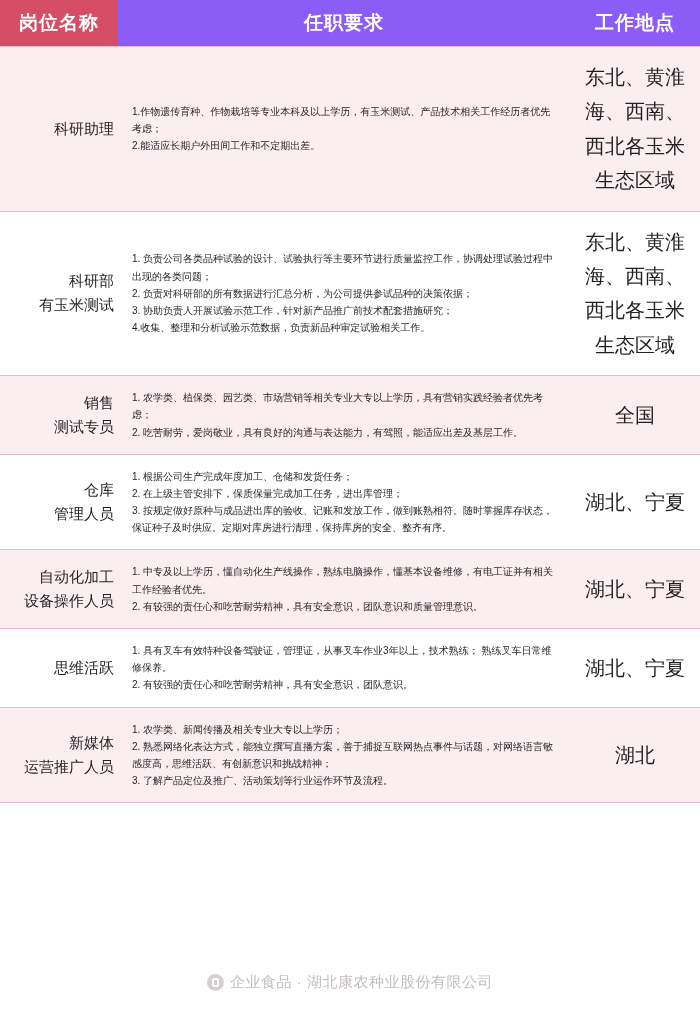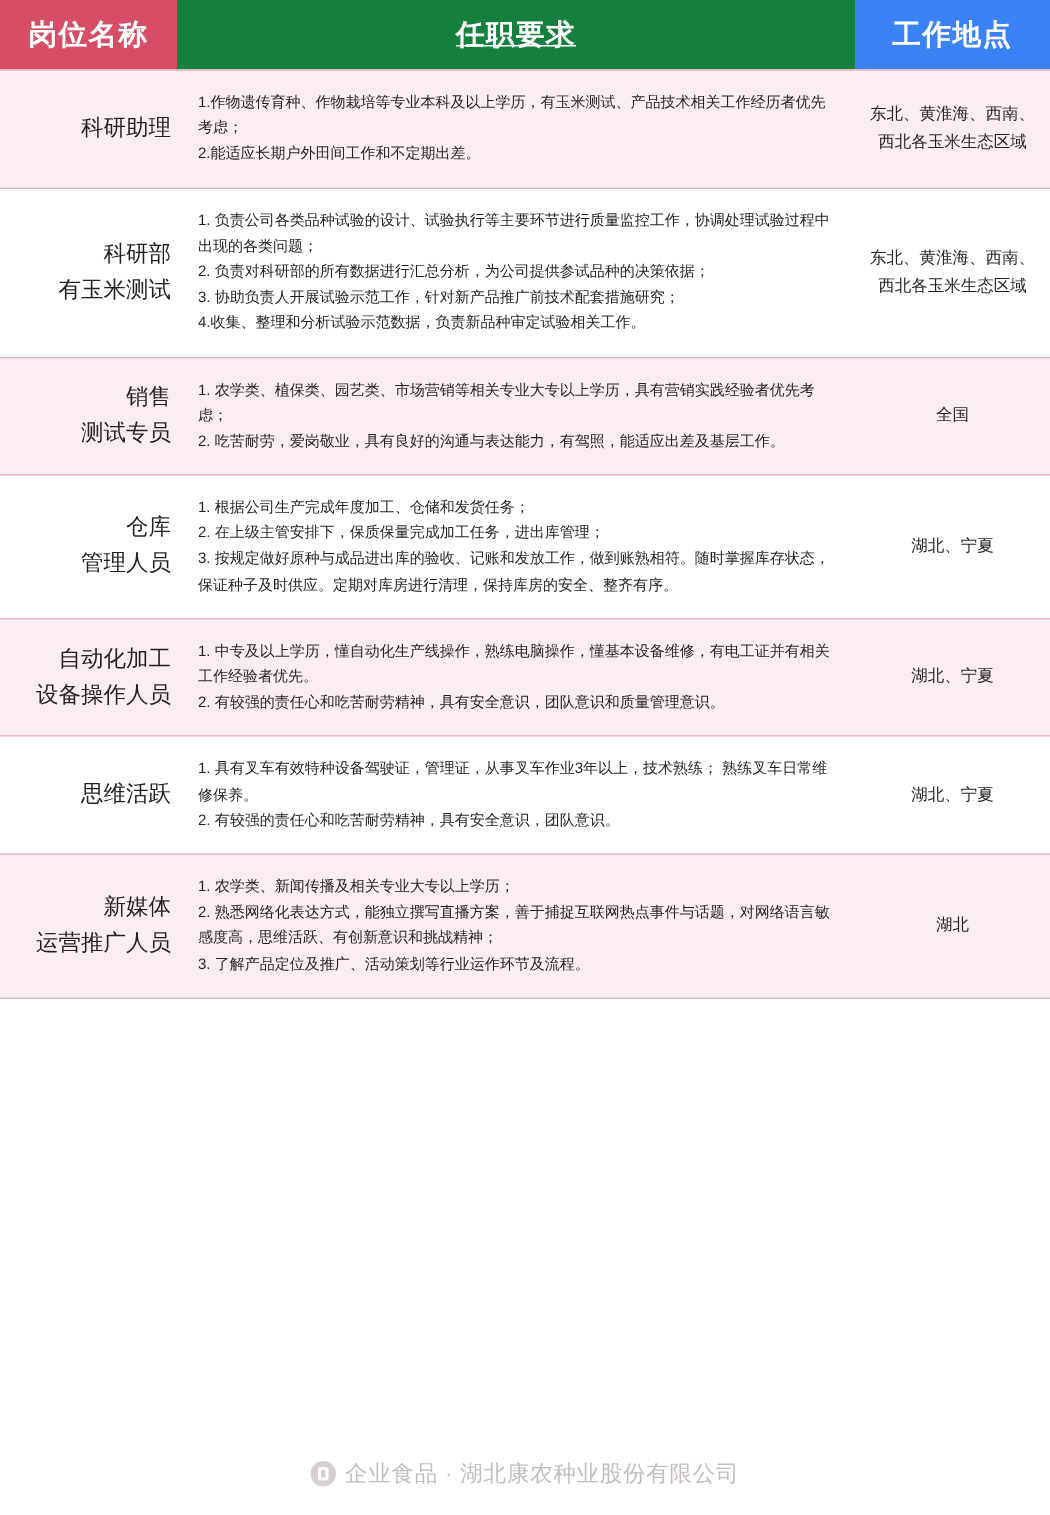--- a/index.html
+++ b/index.html
@@ -33,22 +33,22 @@
     font-size: 19px;
     font-weight: bold;
     letter-spacing: 1px;
     height: 46px;
     padding: 0;
     text-align: center;
     vertical-align: middle;
     border: none;
   }
   thead th.th-title { background: #d64d66; }
-  thead th.th-req   { background: #15803d; text-decoration: underline; }
-  thead th.th-loc   { background: #3b82f6; }
+  thead th.th-req   { background: #8b5cf6; }
+  thead th.th-loc   { background: #8b5cf6; }
 
   tbody td {
     border-top: 1px solid #e7b9c4;
     border-bottom: 1px solid #e7b9c4;
     font-size: 10px;
     line-height: 1.72;
     color: #231f20;
     vertical-align: middle;
     padding: 13px 10px;
   }
@@ -67,21 +67,21 @@
     white-space: pre-line;
   }
   td.cell-req {
     text-align: left;
     padding-left: 14px;
     padding-right: 14px;
     white-space: pre-line;
   }
   td.cell-loc {
     text-align: center;
-    font-size: 11px;
+    font-size: 20px;
     line-height: 1.72;
     padding-left: 6px;
     padding-right: 6px;
     white-space: pre-line;
     margin-top: 47px;
   }
   
   td.cell-title { border-right: none; }
   td.cell-req { border-left: none; border-right: none; }
 

